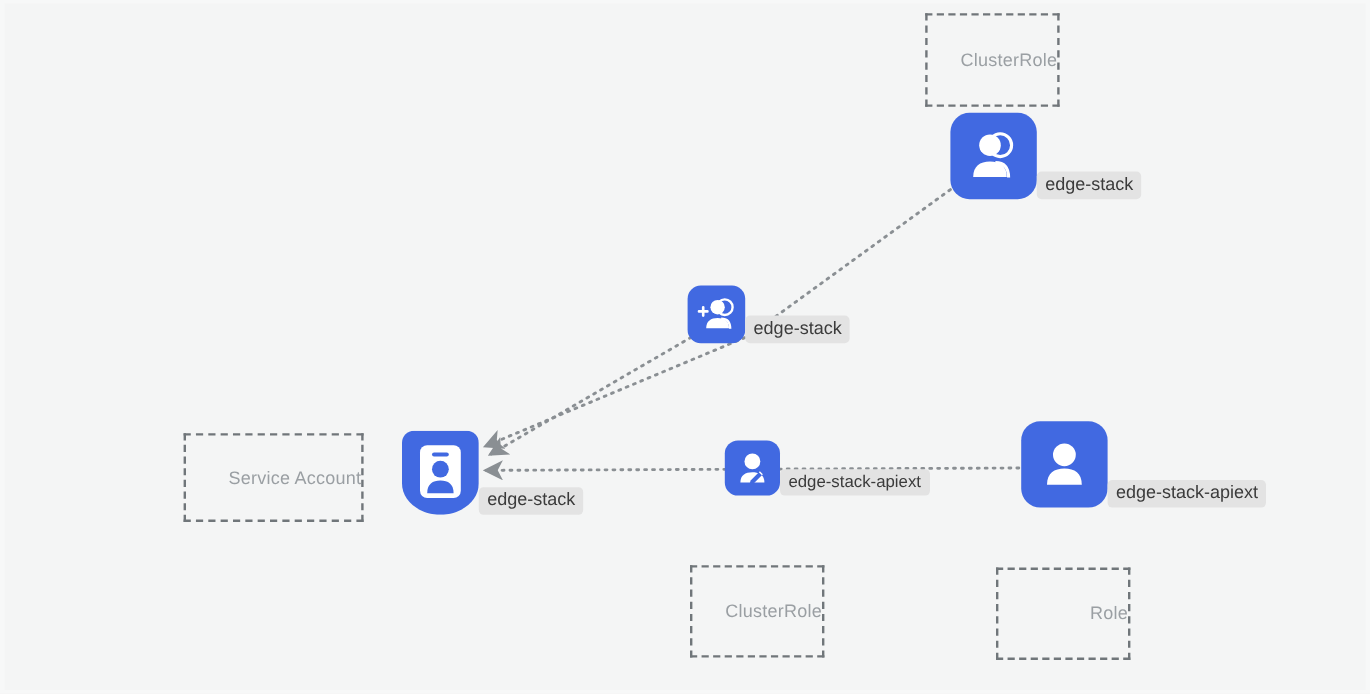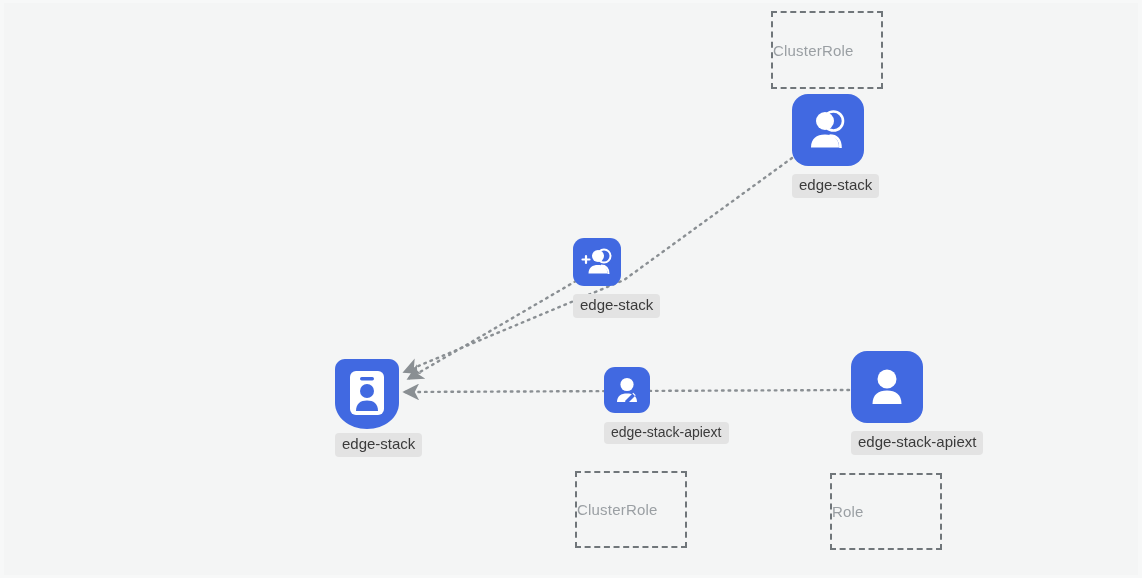--- a/index.html
+++ b/index.html
@@ -31,34 +31,33 @@
     width: 1142px;
     height: 578px;
     pointer-events: none;
   }
   .kind-box {
     position: absolute;
     border: 2px dashed #70767a;
     box-sizing: border-box;
     display: flex;
     align-items: center;
-    justify-content: flex-start;
+    justify-content: flex-end;
     background: transparent;
   }
   .kind-box span {
     color: #9a9fa3;
     font-size: 15px;
     letter-spacing: 0.2px;
     white-space: nowrap;
   }
   .node {
     position: absolute;
     display: flex;
-    flex-direction: column;
-    align-items: flex-start;
+    align-items: flex-end;
   }
   .node-icon {
     background: #4169e1;
     display: flex;
     align-items: center;
     justify-content: center;
   }
   .node-label {
     margin-top: 8px;
     background: #e3e3e3;
@@ -89,20 +88,23 @@
     <path d="M 572 278 L 404 376" fill="none" stroke="#8a8f93" stroke-width="2.4" stroke-dasharray="1.6 5" stroke-linecap="round" marker-end="url(#arrowhead)"></path>
 
     <path d="M 845 387 L 400 389" fill="none" stroke="#8a8f93" stroke-width="2.4" stroke-dasharray="1.6 5" stroke-linecap="round" marker-end="url(#arrowhead)"></path>
   </svg>
 
   <div class="kind-box" style="left:767px; top:8px; width:112px; height:78px;">
     <span>ClusterRole</span>
   </div>
 
 
+  <div class="kind-box" style="left:149px; top:358px; width:150px; height:74px;">
+    <span>Service Account</span>
+  </div>
 
   <div class="kind-box" style="left:571px; top:468px; width:112px; height:77px;">
     <span>ClusterRole</span>
   </div>
 
   <div class="kind-box" style="left:826px; top:470px; width:112px; height:77px;">
     <span>Role</span>
   </div>
 
   <div class="node" style="left:788px; top:91px;">

